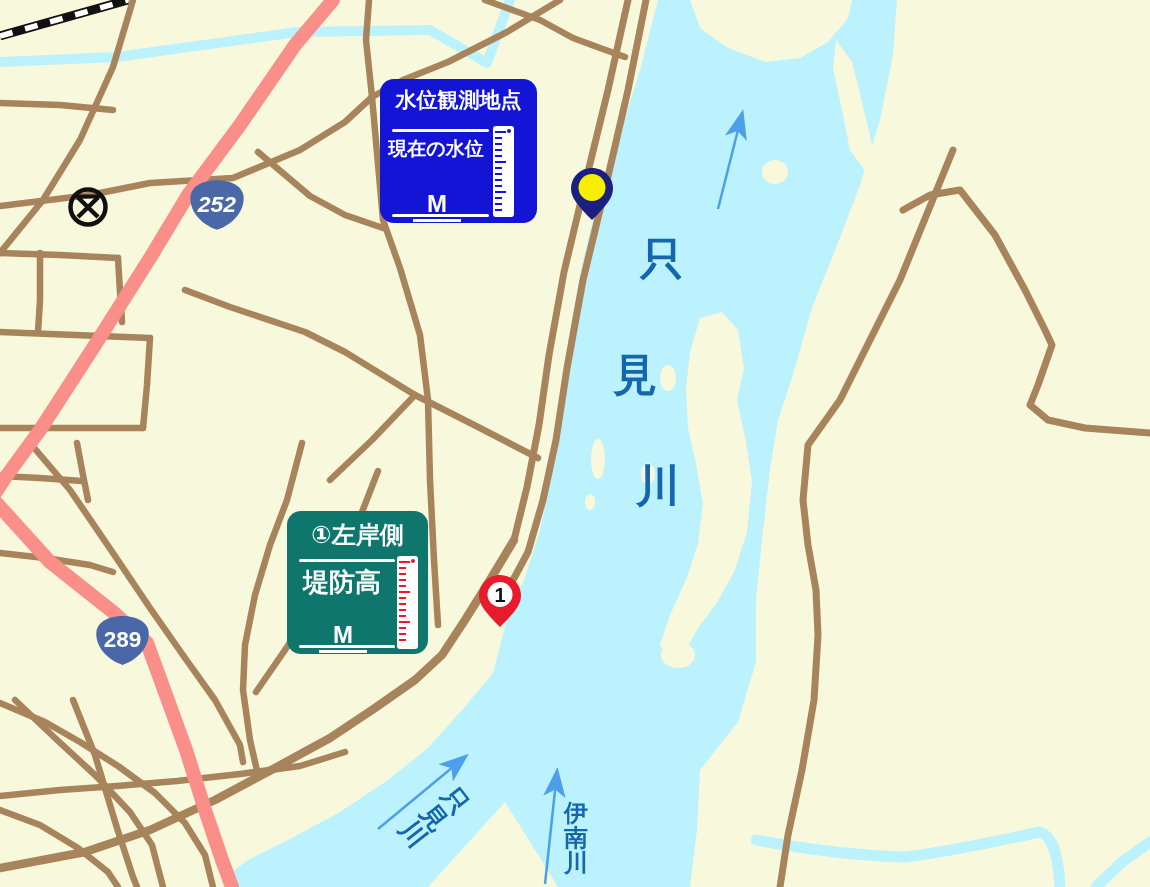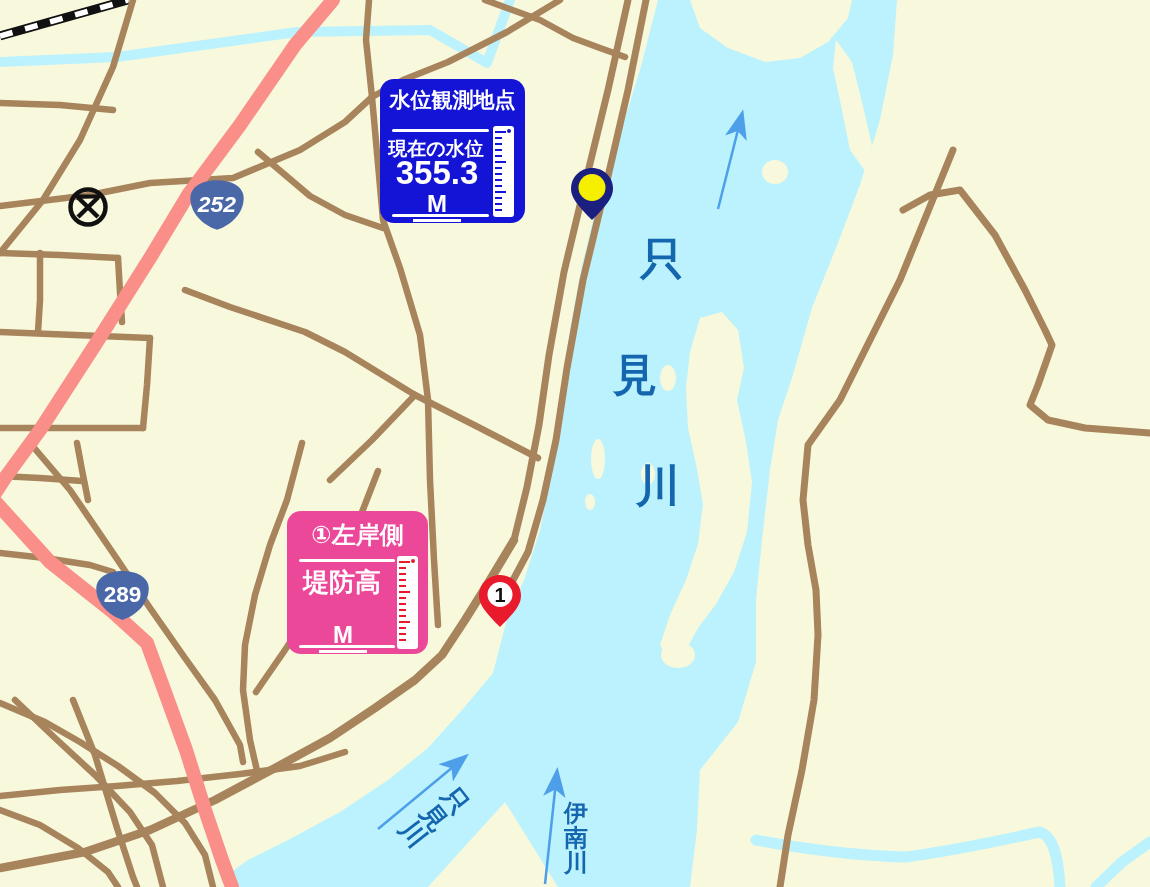--- a/index.html
+++ b/index.html
@@ -16,25 +16,25 @@
   .infobox .title{position:absolute;left:0;right:0;text-align:center;font-weight:bold;letter-spacing:0;}
   .infobox .hr{position:absolute;height:3px;background:#fff;border-radius:2px;}
   .infobox .lbl{position:absolute;text-align:center;font-weight:bold;}
   .infobox .val{position:absolute;text-align:center;font-weight:bold;}
   .infobox .unit{position:absolute;text-align:center;font-weight:bold;}
   .infobox .unit span{display:inline-block;padding:0 14px 1px 14px;border-bottom:3px solid #fff;}
   .ruler{position:absolute;background:#fff;border-radius:3px;}
   .ruler .ticks{position:absolute;left:2px;top:5px;bottom:5px;width:7px;}
   .ruler .ticks2{position:absolute;left:2px;top:5px;bottom:5px;width:11px;}
   .ruler .dot{position:absolute;right:3px;top:3px;width:4px;height:4px;border-radius:2px;}
-  .box-blue{background:#1414d6;}
+  .box-blue{background:#1414d6;padding-left:12px;}
   .box-blue .ticks{background:repeating-linear-gradient(to bottom,#1414d6 0 2px,transparent 2px 6px);}
   .box-blue .ticks2{background:repeating-linear-gradient(to bottom,#1414d6 0 2px,transparent 2px 30px);}
   .box-blue .dot{background:#1414d6;}
-  .box-red{background:#ec4899;}
+  .box-red{background:#0f766e;}
   .box-red .ticks{background:repeating-linear-gradient(to bottom,#e81a2b 0 2px,transparent 2px 6px);}
   .box-red .ticks2{background:repeating-linear-gradient(to bottom,#e81a2b 0 2px,transparent 2px 30px);}
   .box-red .dot{background:#e81a2b;}
 
   
   .rlabel{position:absolute;color:#1466af;font-weight:bold;transform:translate(-50%,-50%);white-space:nowrap;}
   .vcol{position:absolute;color:#1466af;font-weight:bold;text-align:center;}
   .vcol span{display:block;}
 
   .pin{position:absolute;}
@@ -135,32 +135,31 @@
     <line x1="32" y1="12.5" x2="12" y2="32" stroke="#111" stroke-width="4.5"></line>
     <line x1="10" y1="11.5" x2="34" y2="11.5" stroke="#111" stroke-width="4"></line>
   </svg>
 
   <div class="badge" style="left:186px;top:177px;font-style:italic;">
     <svg width="62" height="56" viewBox="0 0 100 90">
       <path d="M50,5 C73,5 93,15 93,34 C93,57 74,77 50,85 C26,77 7,57 7,34 C7,15 27,5 50,5 Z" fill="#4a68a8"></path>
       <text x="50" y="56" text-anchor="middle" font-size="37" font-weight="bold" fill="#ffffff" font-family="Liberation Sans, sans-serif">252</text>
     </svg>
   </div>
-  <div class="badge" style="left:92px;top:567px;">
+  <div class="badge" style="left:92px;top:612px;">
     <svg width="61" height="57" viewBox="0 0 100 90">
       <path d="M50,5 C73,5 93,15 93,34 C93,57 74,77 50,85 C26,77 7,57 7,34 C7,15 27,5 50,5 Z" fill="#4a68a8"></path>
       <text x="50" y="56" text-anchor="middle" font-size="37" font-weight="bold" fill="#ffffff" font-family="Liberation Sans, sans-serif">289</text>
     </svg>
   </div>
 
   <div class="infobox box-blue" style="left:380px;top:79px;width:145px;height:144px;">
     <div class="title" style="top:7px;font-size:21px;">水位観測地点</div>
     <div class="hr" style="left:12px;top:50px;width:97px;"></div>
     <div class="lbl" style="left:0;top:57px;width:112px;font-size:19px;">現在の水位</div>
-    <div class="val" style="left:0;top:75px;width:114px;font-size:33px;">355.3</div>
     <div class="unit" style="left:0;top:111px;width:114px;font-size:24px;"><span>M</span></div>
     <div class="hr" style="left:12px;top:135px;width:97px;"></div>
     <div class="ruler" style="left:113px;top:47px;width:21px;height:91px;">
       <div class="ticks"></div>
         <div class="ticks2"></div>
         <div class="dot"></div>
     </div>
   </div>
 
   <div class="infobox box-red" style="left:287px;top:511px;width:141px;height:143px;">

